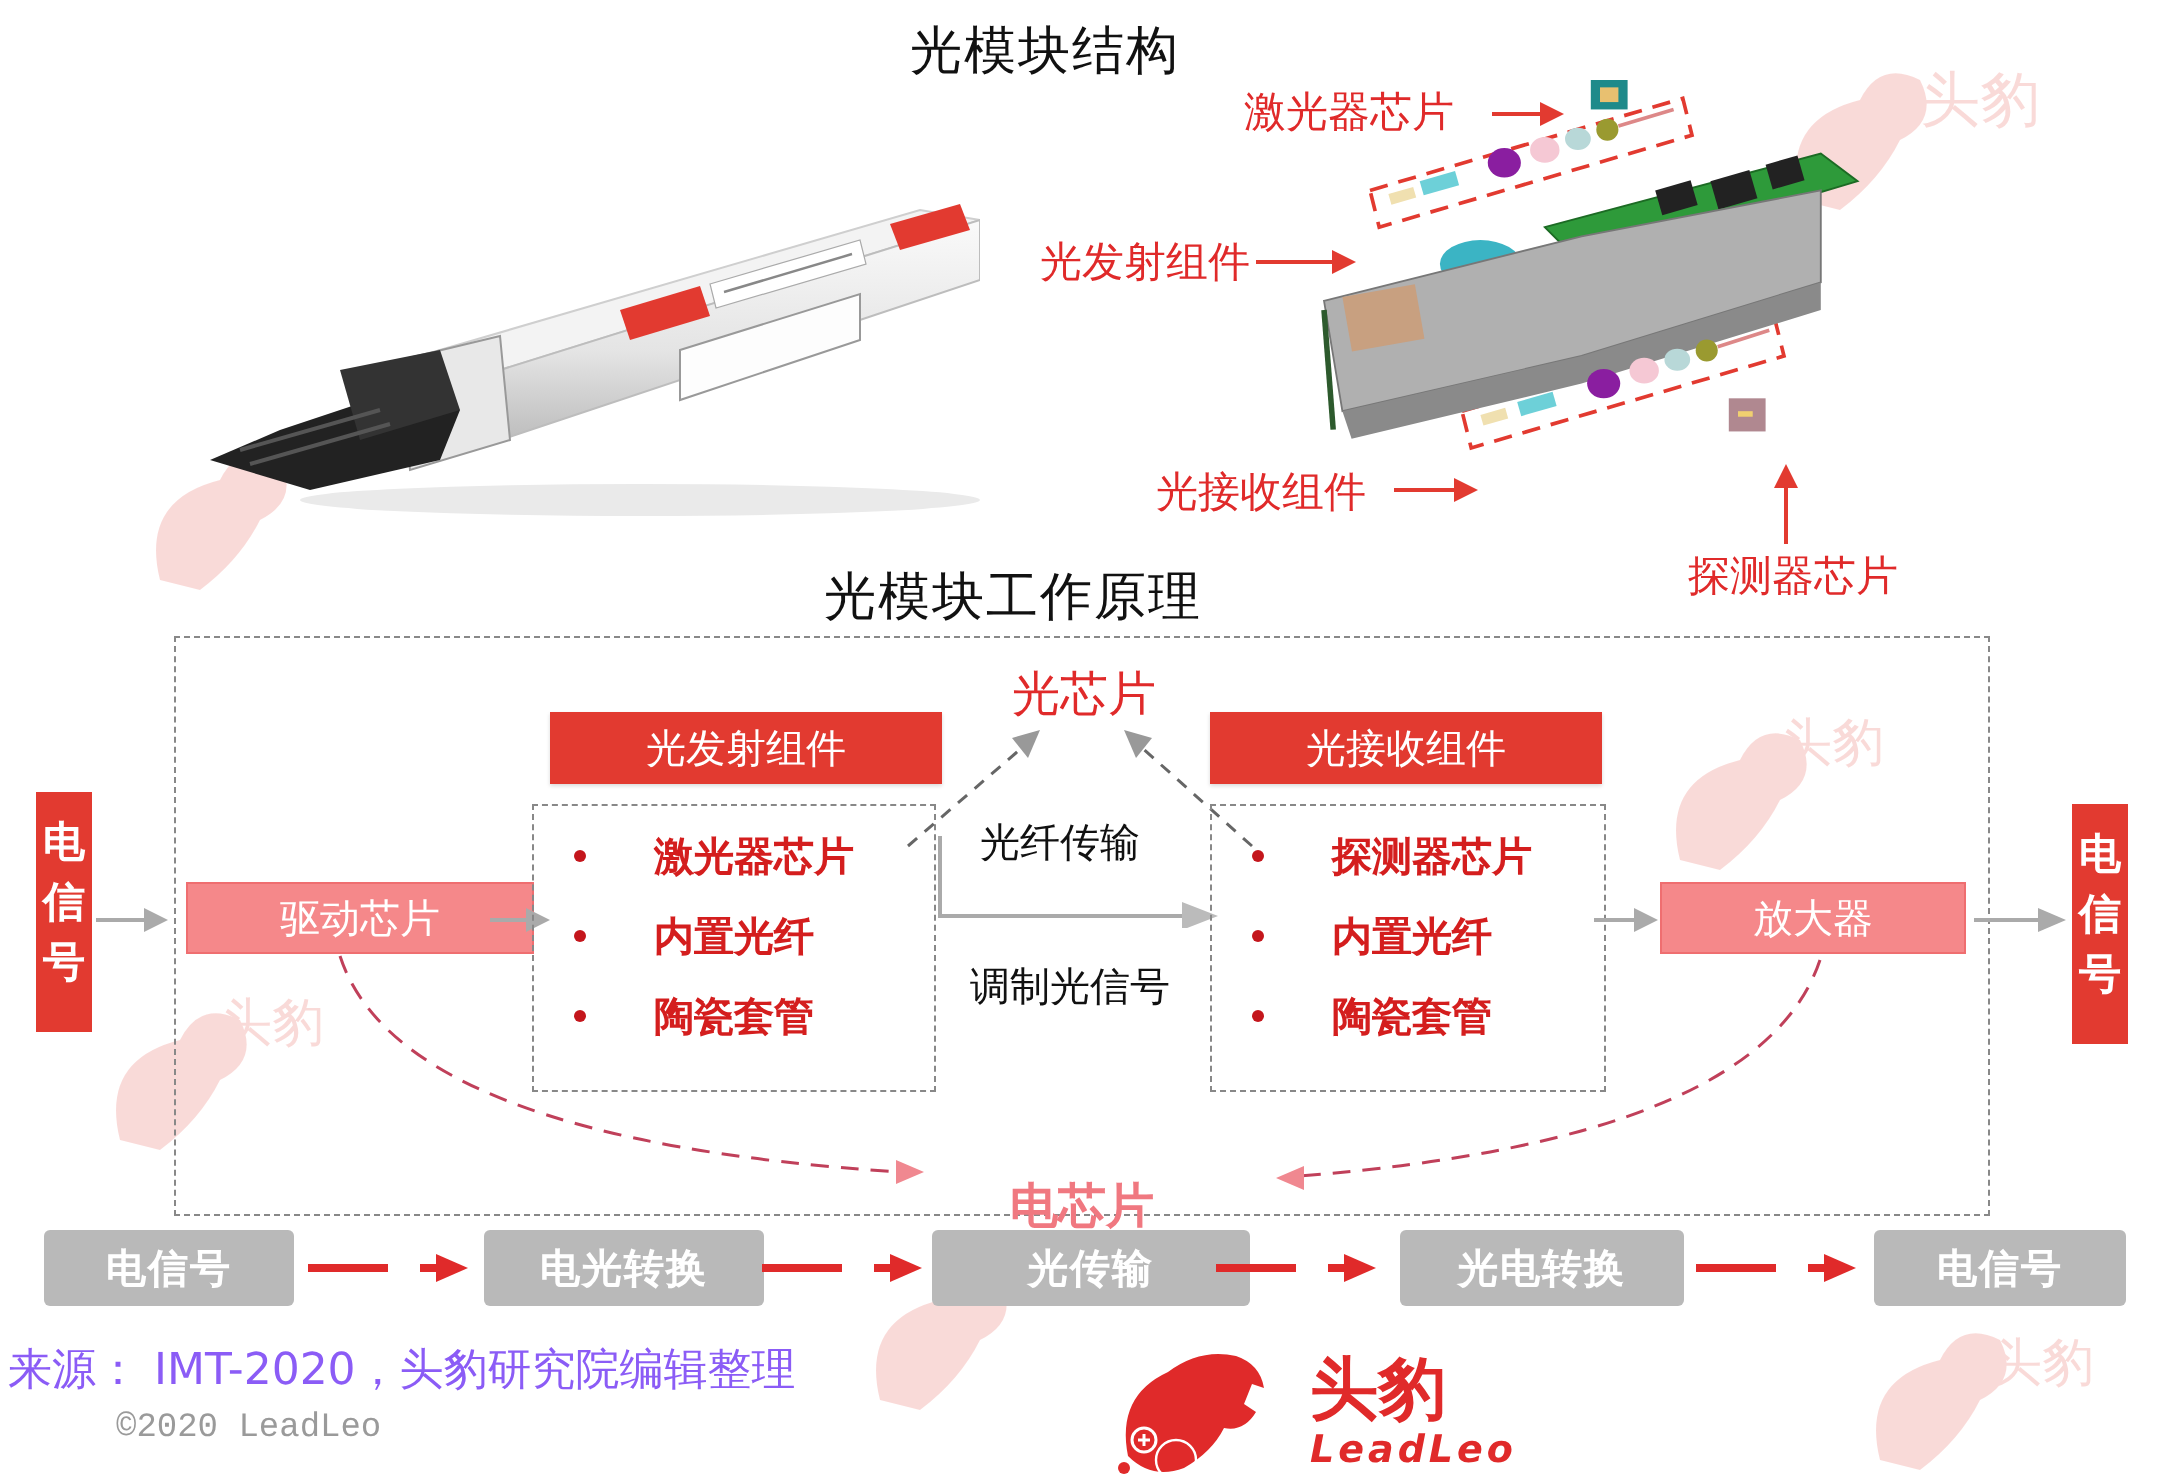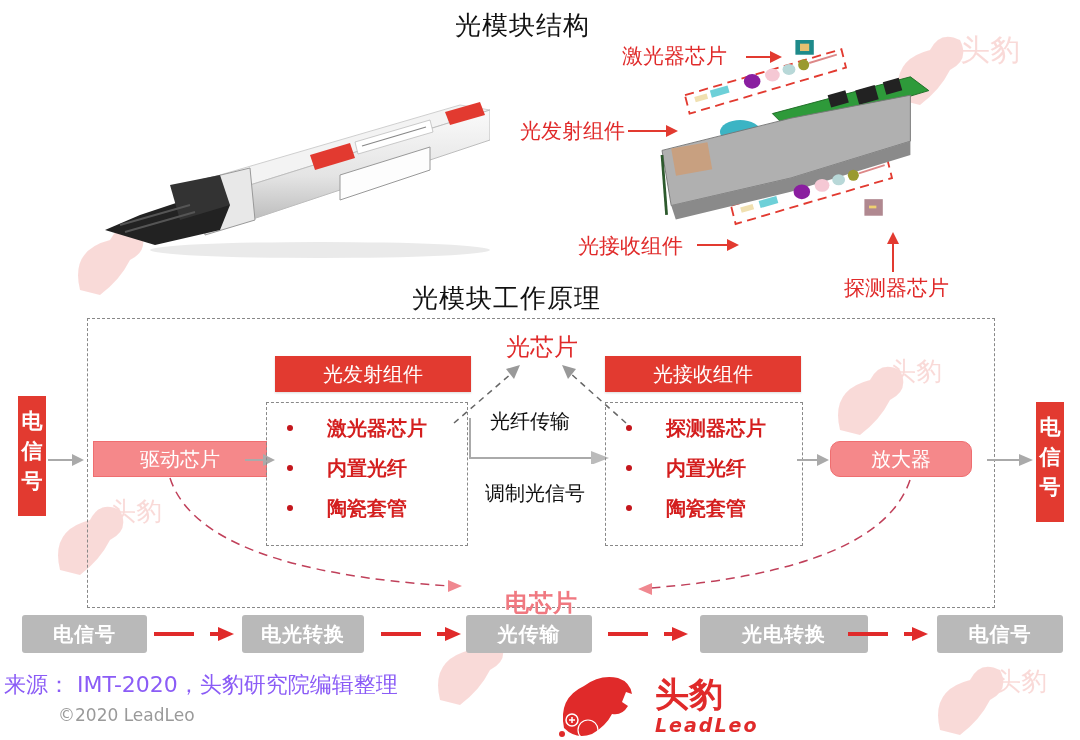--- a/index.html
+++ b/index.html
@@ -30,21 +30,21 @@
   .pink-box { background: #f5888a; color: #fff; font-size: 20px; text-align: center; line-height: 34px; height: 36px; border: 1px solid #ef6e70; }
   .side-signal { background: #e23a30; color: #fff; font-size: 21px; font-weight: bold; width: 28px; text-align: center; line-height: 30px; padding-top: 10px; }
   .mid-text { font-size: 20px; color: #111; white-space: nowrap; }
   .chip-label { font-size: 24px; color: #e02a2a; white-space: nowrap; }
 
   
   .flow-box { background: #b9b9b9; color: #fff; font-size: 20px; font-weight: bold; text-align: center; height: 38px; line-height: 38px; border-radius: 3px; letter-spacing: 1px; }
 
   
   .source { font-size: 22px; color: #8b5cf6; white-space: nowrap; }
-  .copyright { font-size: 17px; color: #9a9a9a; white-space: nowrap; }
+  .copyright { font-size: 17px; color: #9a9a9a; white-space: nowrap; font-family: Liberation Mono, monospace; }
   .logo-text { font-size: 34px; font-weight: bold; color: #e02a2a; white-space: nowrap; }
   .logo-sub { font-size: 19px; font-weight: bold; font-style: italic; color: #e02a2a; letter-spacing: 2px; white-space: nowrap; }
 </style>
 </head>
 <body>
 
 <svg class="wm" style="left:880px;top:10px;" width="150" height="110" viewBox="0 0 150 110">
   <path d="M20 90 Q10 50 50 40 Q60 20 80 30 Q90 50 70 60 Q60 80 40 95 Z" fill="#e23a30"></path>
   <text x="80" y="50" font-size="30" fill="#e23a30" font-family="DejaVu Sans, sans-serif">头豹</text>
 </svg>
@@ -235,21 +235,21 @@
     <span class="bullet-dot"></span>
     <span class="bullet-text">陶瓷套管</span>
   </div>
 </div>
 
 <svg class="abs" style="left:797px;top:453px;" width="32" height="14" viewBox="0 0 32 14">
   <line x1="0" y1="7" x2="22" y2="7" stroke="#aaa" stroke-width="2"></line>
   <polygon points="20,1 32,7 20,13" fill="#aaa"></polygon>
 </svg>
 
-<div class="abs pink-box" style="left:830px;top:441px;width:142px;border-radius:10px;">放大器</div>
+<div class="abs pink-box" style="left:830px;top:441px;width:153px;">放大器</div>
 <svg class="abs" style="left:987px;top:453px;" width="46" height="14" viewBox="0 0 46 14">
   <line x1="0" y1="7" x2="34" y2="7" stroke="#aaa" stroke-width="2"></line>
   <polygon points="32,1 46,7 32,13" fill="#aaa"></polygon>
 </svg>
 
 <div class="abs side-signal" style="left:1036px;top:402px;height:120px;">
   <span>电信号</span>
 </div>
 
 <svg class="abs" style="left:160px;top:470px;" width="760" height="130" viewBox="0 0 760 130">
@@ -259,33 +259,33 @@
   <polygon points="478,119 492,113 492,125" fill="#f08890"></polygon>
 </svg>
 <div class="abs chip-label" style="left:505px;top:587px;color:#f07880;font-weight:bold;">电芯片</div>
 
 <div class="abs flow-box" style="left:22px;top:615px;width:125px;">电信号</div>
 <svg class="abs" style="left:154px;top:627px;" width="80" height="14" viewBox="0 0 80 14">
   <line x1="0" y1="7" x2="40" y2="7" stroke="#e02a2a" stroke-width="4"></line>
   <line x1="56" y1="7" x2="66" y2="7" stroke="#e02a2a" stroke-width="4"></line>
   <polygon points="64,0 80,7 64,14" fill="#e02a2a"></polygon>
 </svg>
-<div class="abs flow-box" style="left:242px;top:615px;width:122px;">电光转换</div>
+<div class="abs flow-box" style="left:242px;top:615px;width:140px;">电光转换</div>
 <svg class="abs" style="left:381px;top:627px;" width="80" height="14" viewBox="0 0 80 14">
   <line x1="0" y1="7" x2="40" y2="7" stroke="#e02a2a" stroke-width="4"></line>
   <line x1="56" y1="7" x2="66" y2="7" stroke="#e02a2a" stroke-width="4"></line>
   <polygon points="64,0 80,7 64,14" fill="#e02a2a"></polygon>
 </svg>
-<div class="abs flow-box" style="left:466px;top:615px;width:126px;">光传输</div>
+<div class="abs flow-box" style="left:466px;top:615px;width:159px;">光传输</div>
 <svg class="abs" style="left:608px;top:627px;" width="80" height="14" viewBox="0 0 80 14">
   <line x1="0" y1="7" x2="40" y2="7" stroke="#e02a2a" stroke-width="4"></line>
   <line x1="56" y1="7" x2="66" y2="7" stroke="#e02a2a" stroke-width="4"></line>
   <polygon points="64,0 80,7 64,14" fill="#e02a2a"></polygon>
 </svg>
-<div class="abs flow-box" style="left:700px;top:615px;width:168px;">光电转换</div>
+<div class="abs flow-box" style="left:700px;top:615px;width:142px;">光电转换</div>
 <svg class="abs" style="left:848px;top:627px;" width="80" height="14" viewBox="0 0 80 14">
   <line x1="0" y1="7" x2="40" y2="7" stroke="#e02a2a" stroke-width="4"></line>
   <line x1="56" y1="7" x2="66" y2="7" stroke="#e02a2a" stroke-width="4"></line>
   <polygon points="64,0 80,7 64,14" fill="#e02a2a"></polygon>
 </svg>
 <div class="abs flow-box" style="left:937px;top:615px;width:126px;">电信号</div>
 
 <div class="abs source" style="left:4px;top:670px;">来源： IMT-2020，头豹研究院编辑整理</div>
 <div class="abs copyright" style="left:58px;top:705px;">©2020 LeadLeo</div>
 

